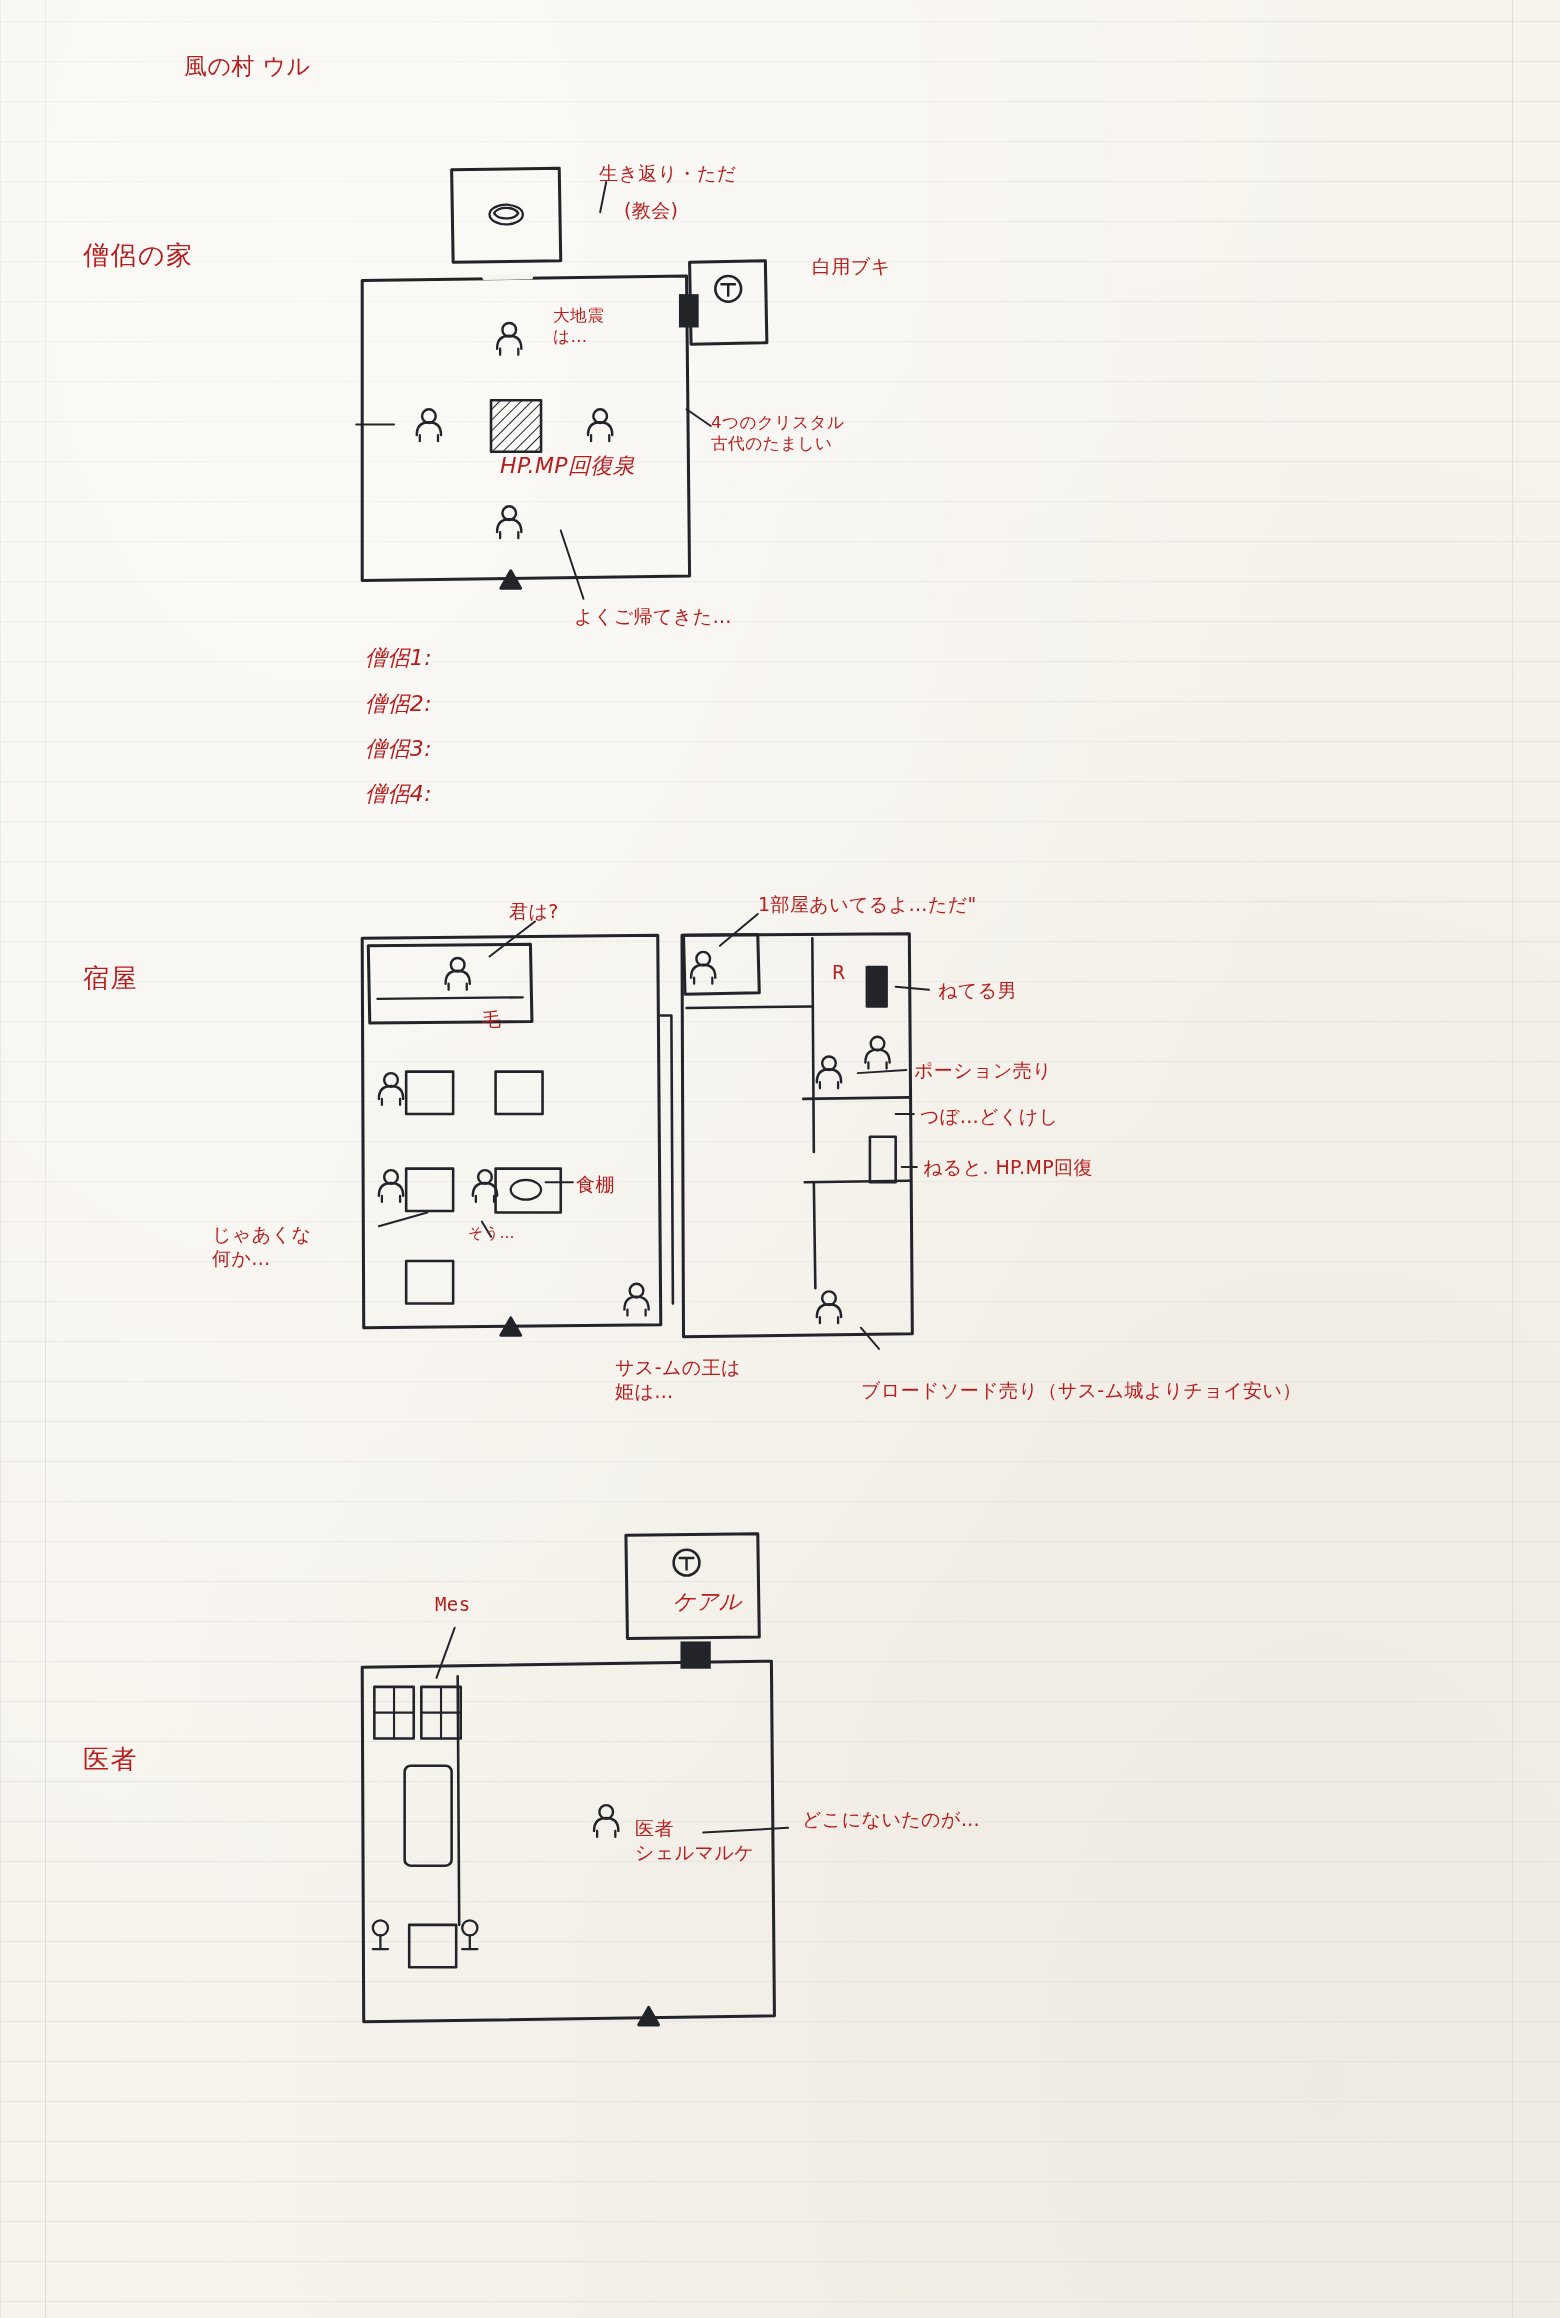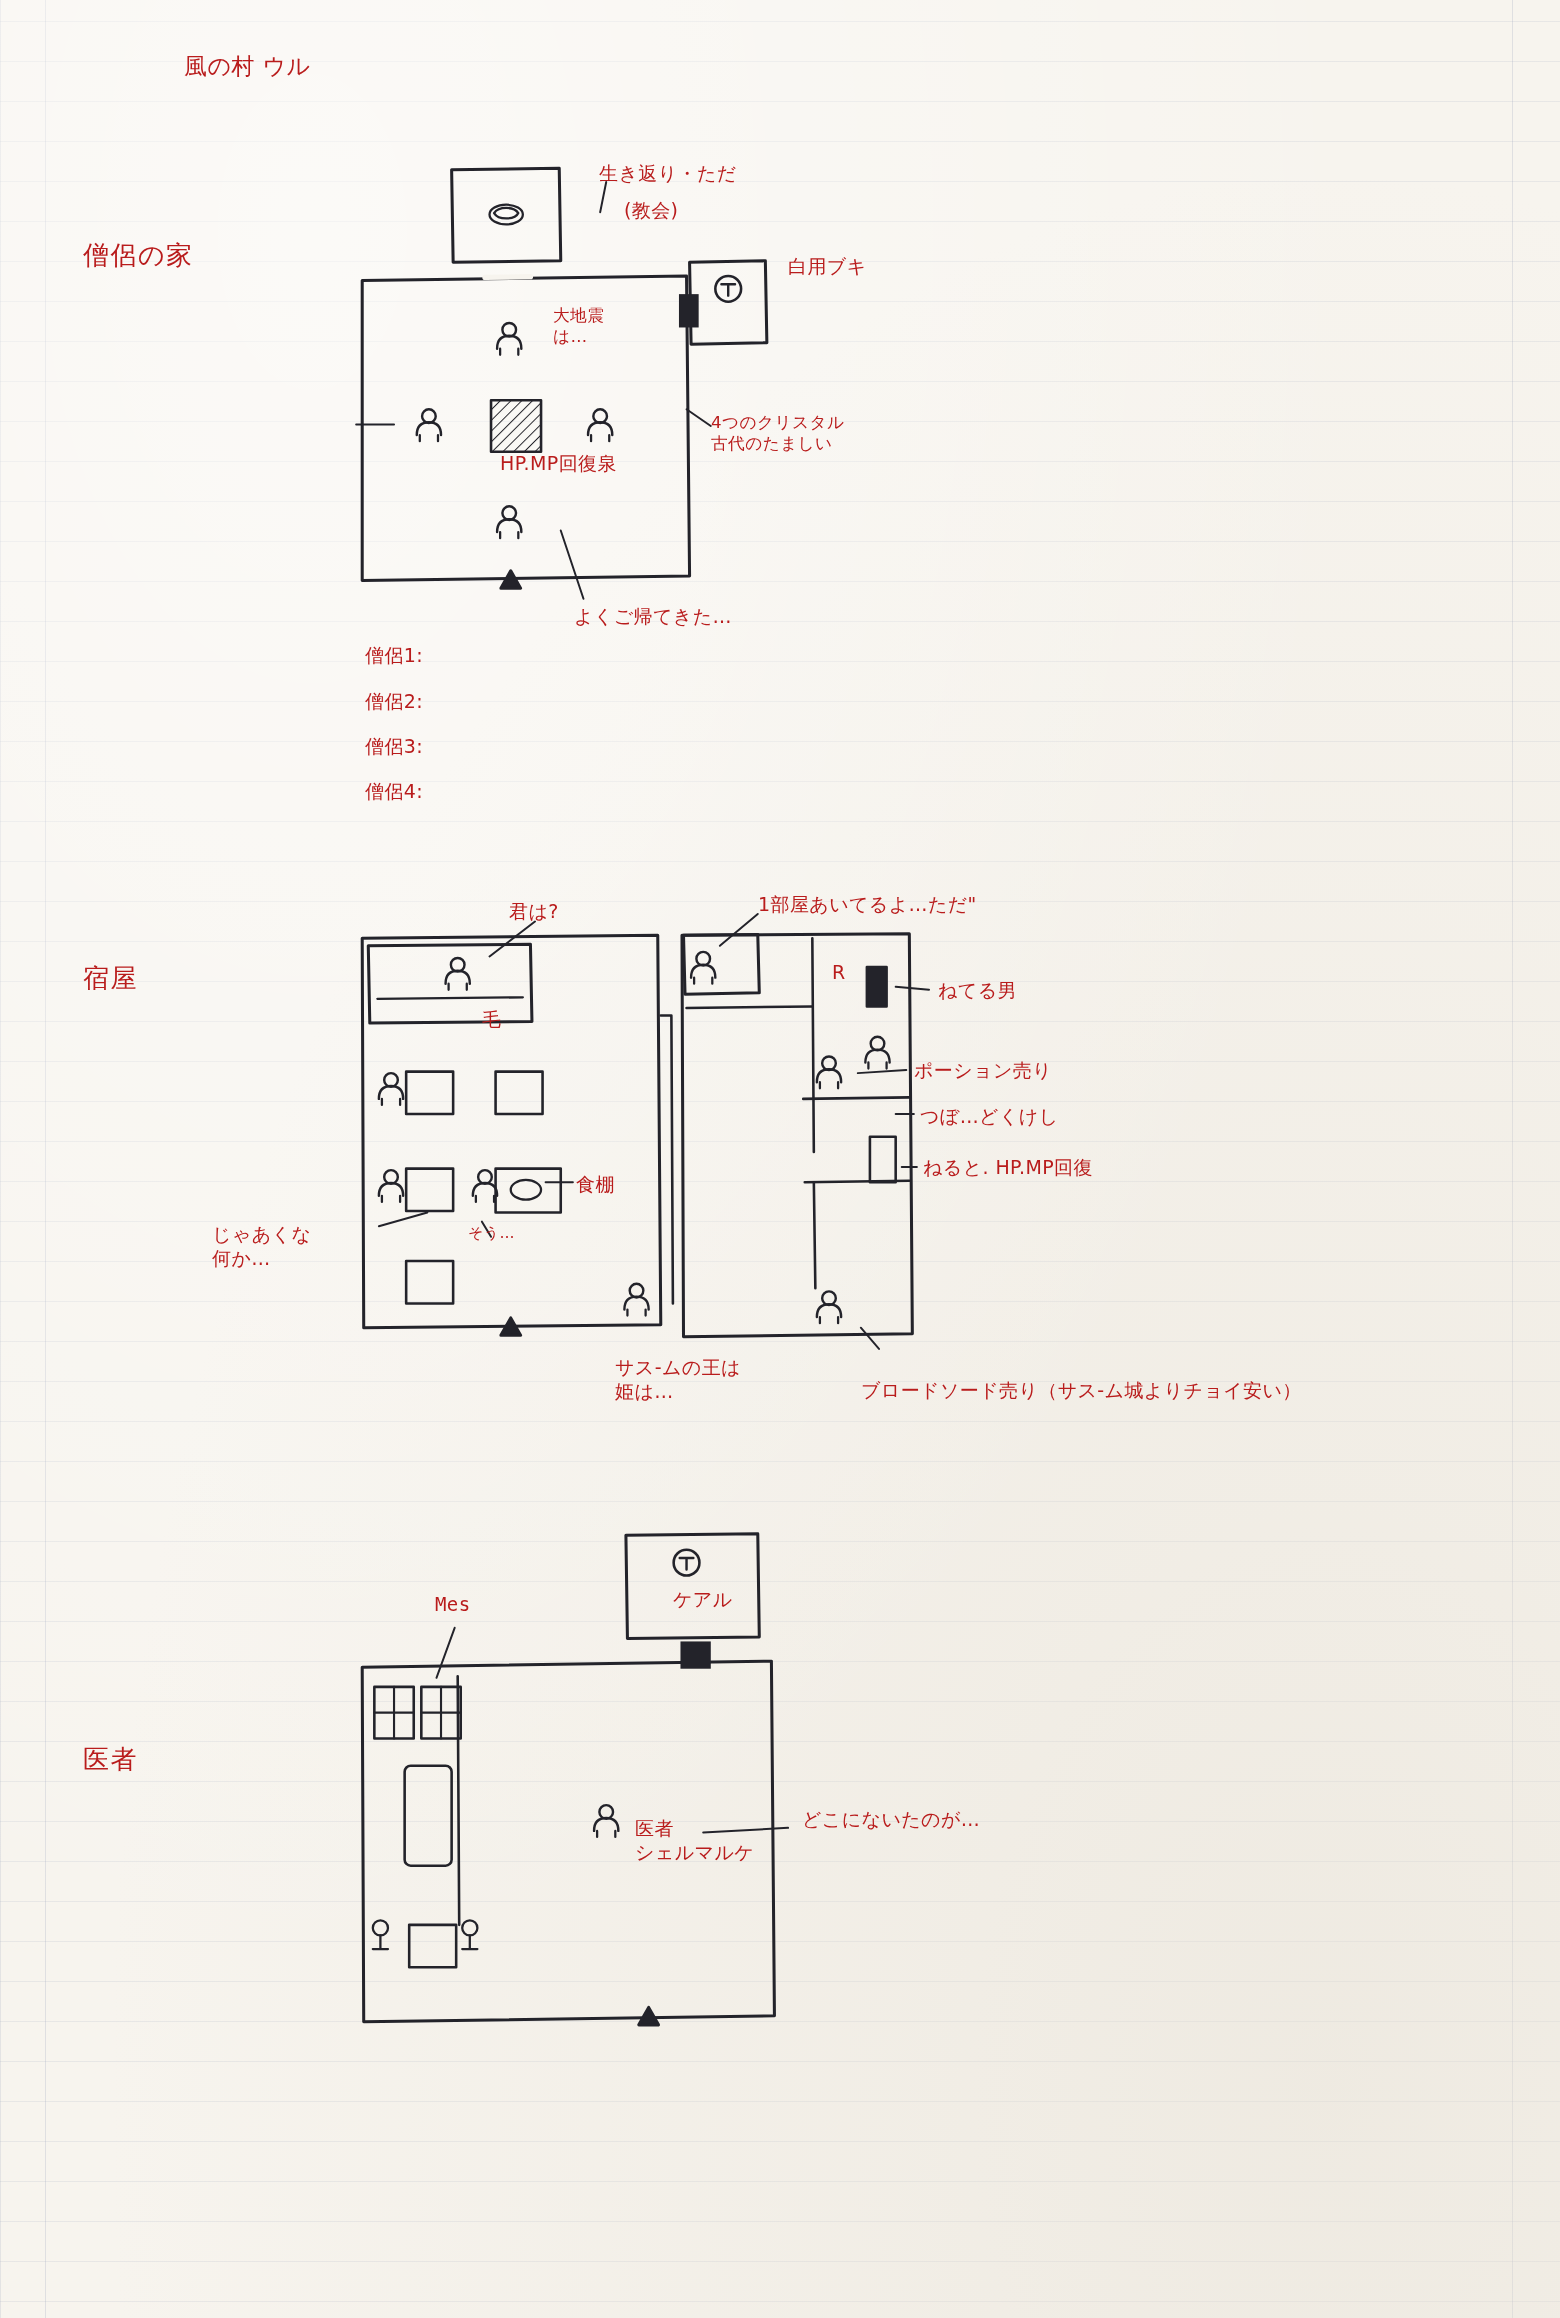--- a/index.html
+++ b/index.html
@@ -65,21 +65,21 @@
     font-family: "DejaVu Sans", sans-serif;
     white-space: pre;
     line-height: 1.25;
     letter-spacing: 0.4px;
   }
   .h-title { font-size: 23px; }
   .h-sec   { font-size: 26px; letter-spacing: 1.5px; }
   .t-md    { font-size: 19px; }
   .t-sm    { font-size: 16.7px; }
   .t-xs    { font-size: 15px; text-align: center; }
-  .t-lg    { font-size: 19px; }
+  .t-lg    { font-size: 22px; font-style: italic; }
   .mono    { font-family: "DejaVu Sans Mono", monospace; }
 </style>
 </head>
 <body>
 
 <div id="paper">
   <div class="vrule" style="left:45px"></div>
   <div class="vrule" style="left:1512px"></div>
 </div>
 
@@ -218,21 +218,21 @@
     </g>
   </svg>
 
   <div class="lbl h-title" style="left:184px; top:52px;">風の村 ウル</div>
 
   <div class="lbl h-sec" style="left:83px; top:239px;">僧侶の家</div>
 
   <div class="lbl t-md" style="left:599px; top:162px;">生き返り・ただ</div>
   <div class="lbl t-md" style="left:624px; top:199px;">(教会)</div>
 
-  <div class="lbl t-md" style="left:788px; top:255px;">白用ブキ</div>
+  <div class="lbl t-md" style="left:812px; top:255px;">白用ブキ</div>
 
   <div class="lbl t-sm" style="left:553px; top:305px;">大地震
 は…</div>
 
   <div class="lbl t-lg" style="left:500px; top:452px;">HP.MP回復泉</div>
 
   <div class="lbl t-sm" style="left:711px; top:412px;">4つのクリスタル
 古代のたましい</div>
 
 

